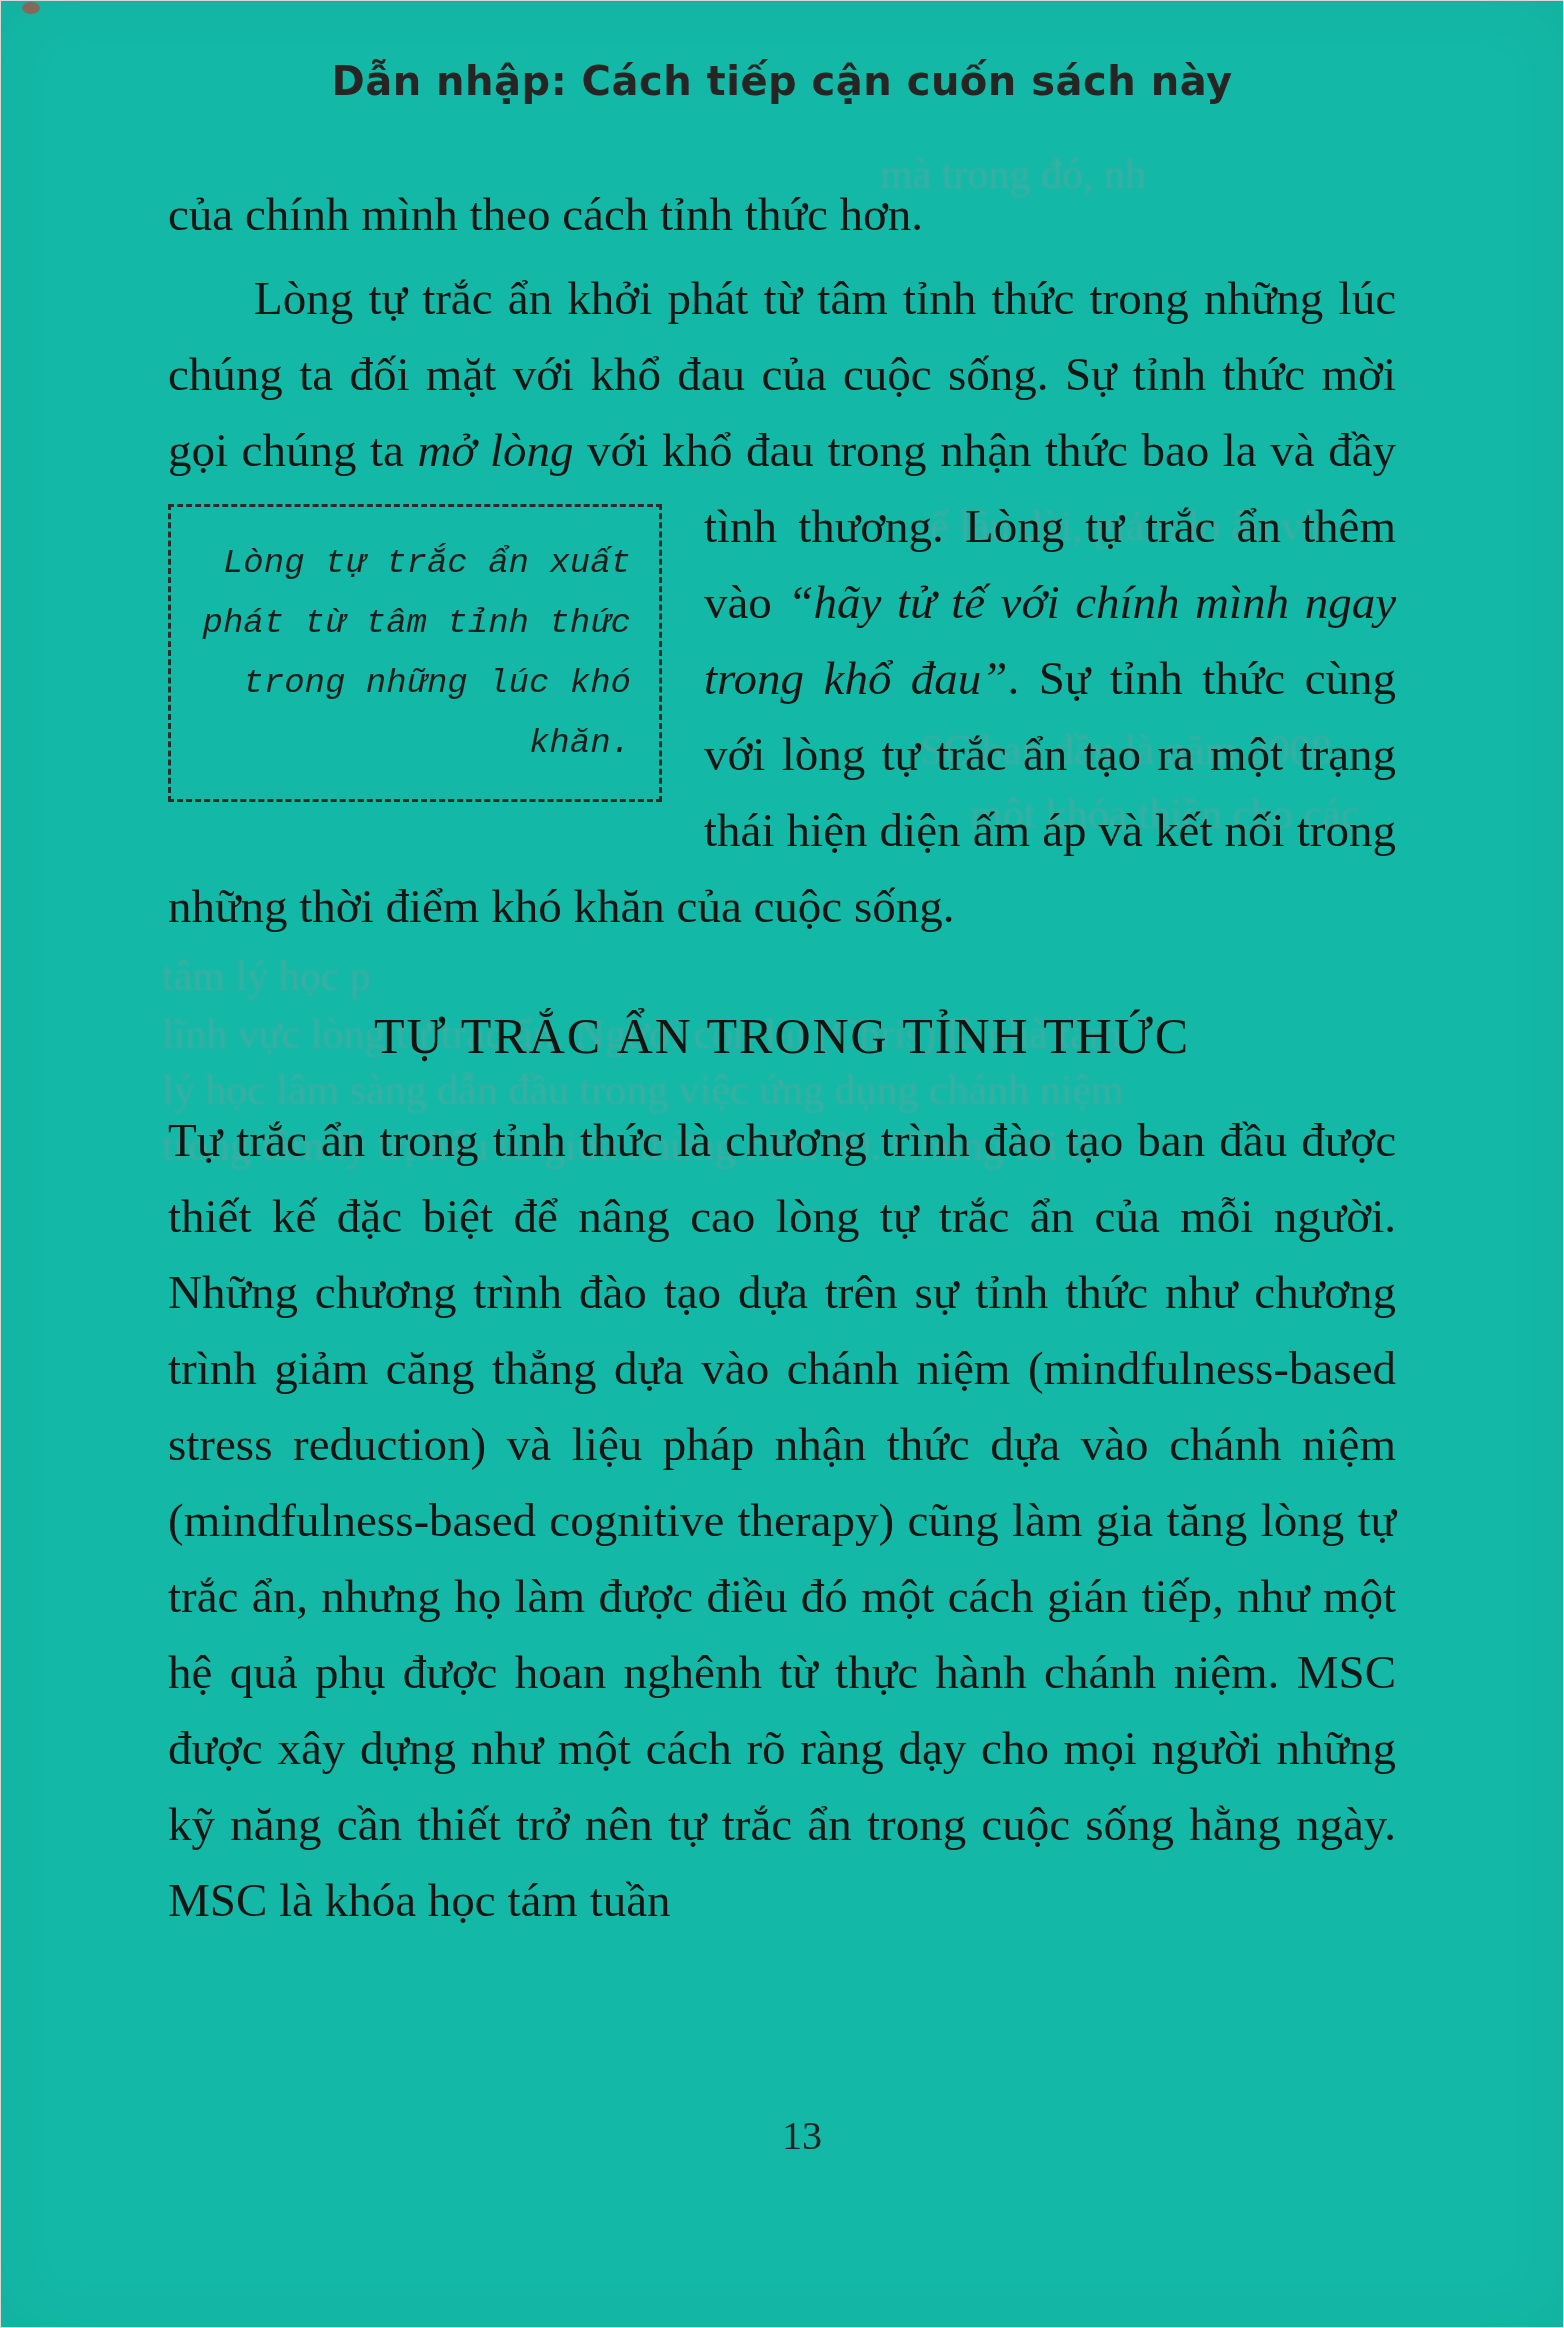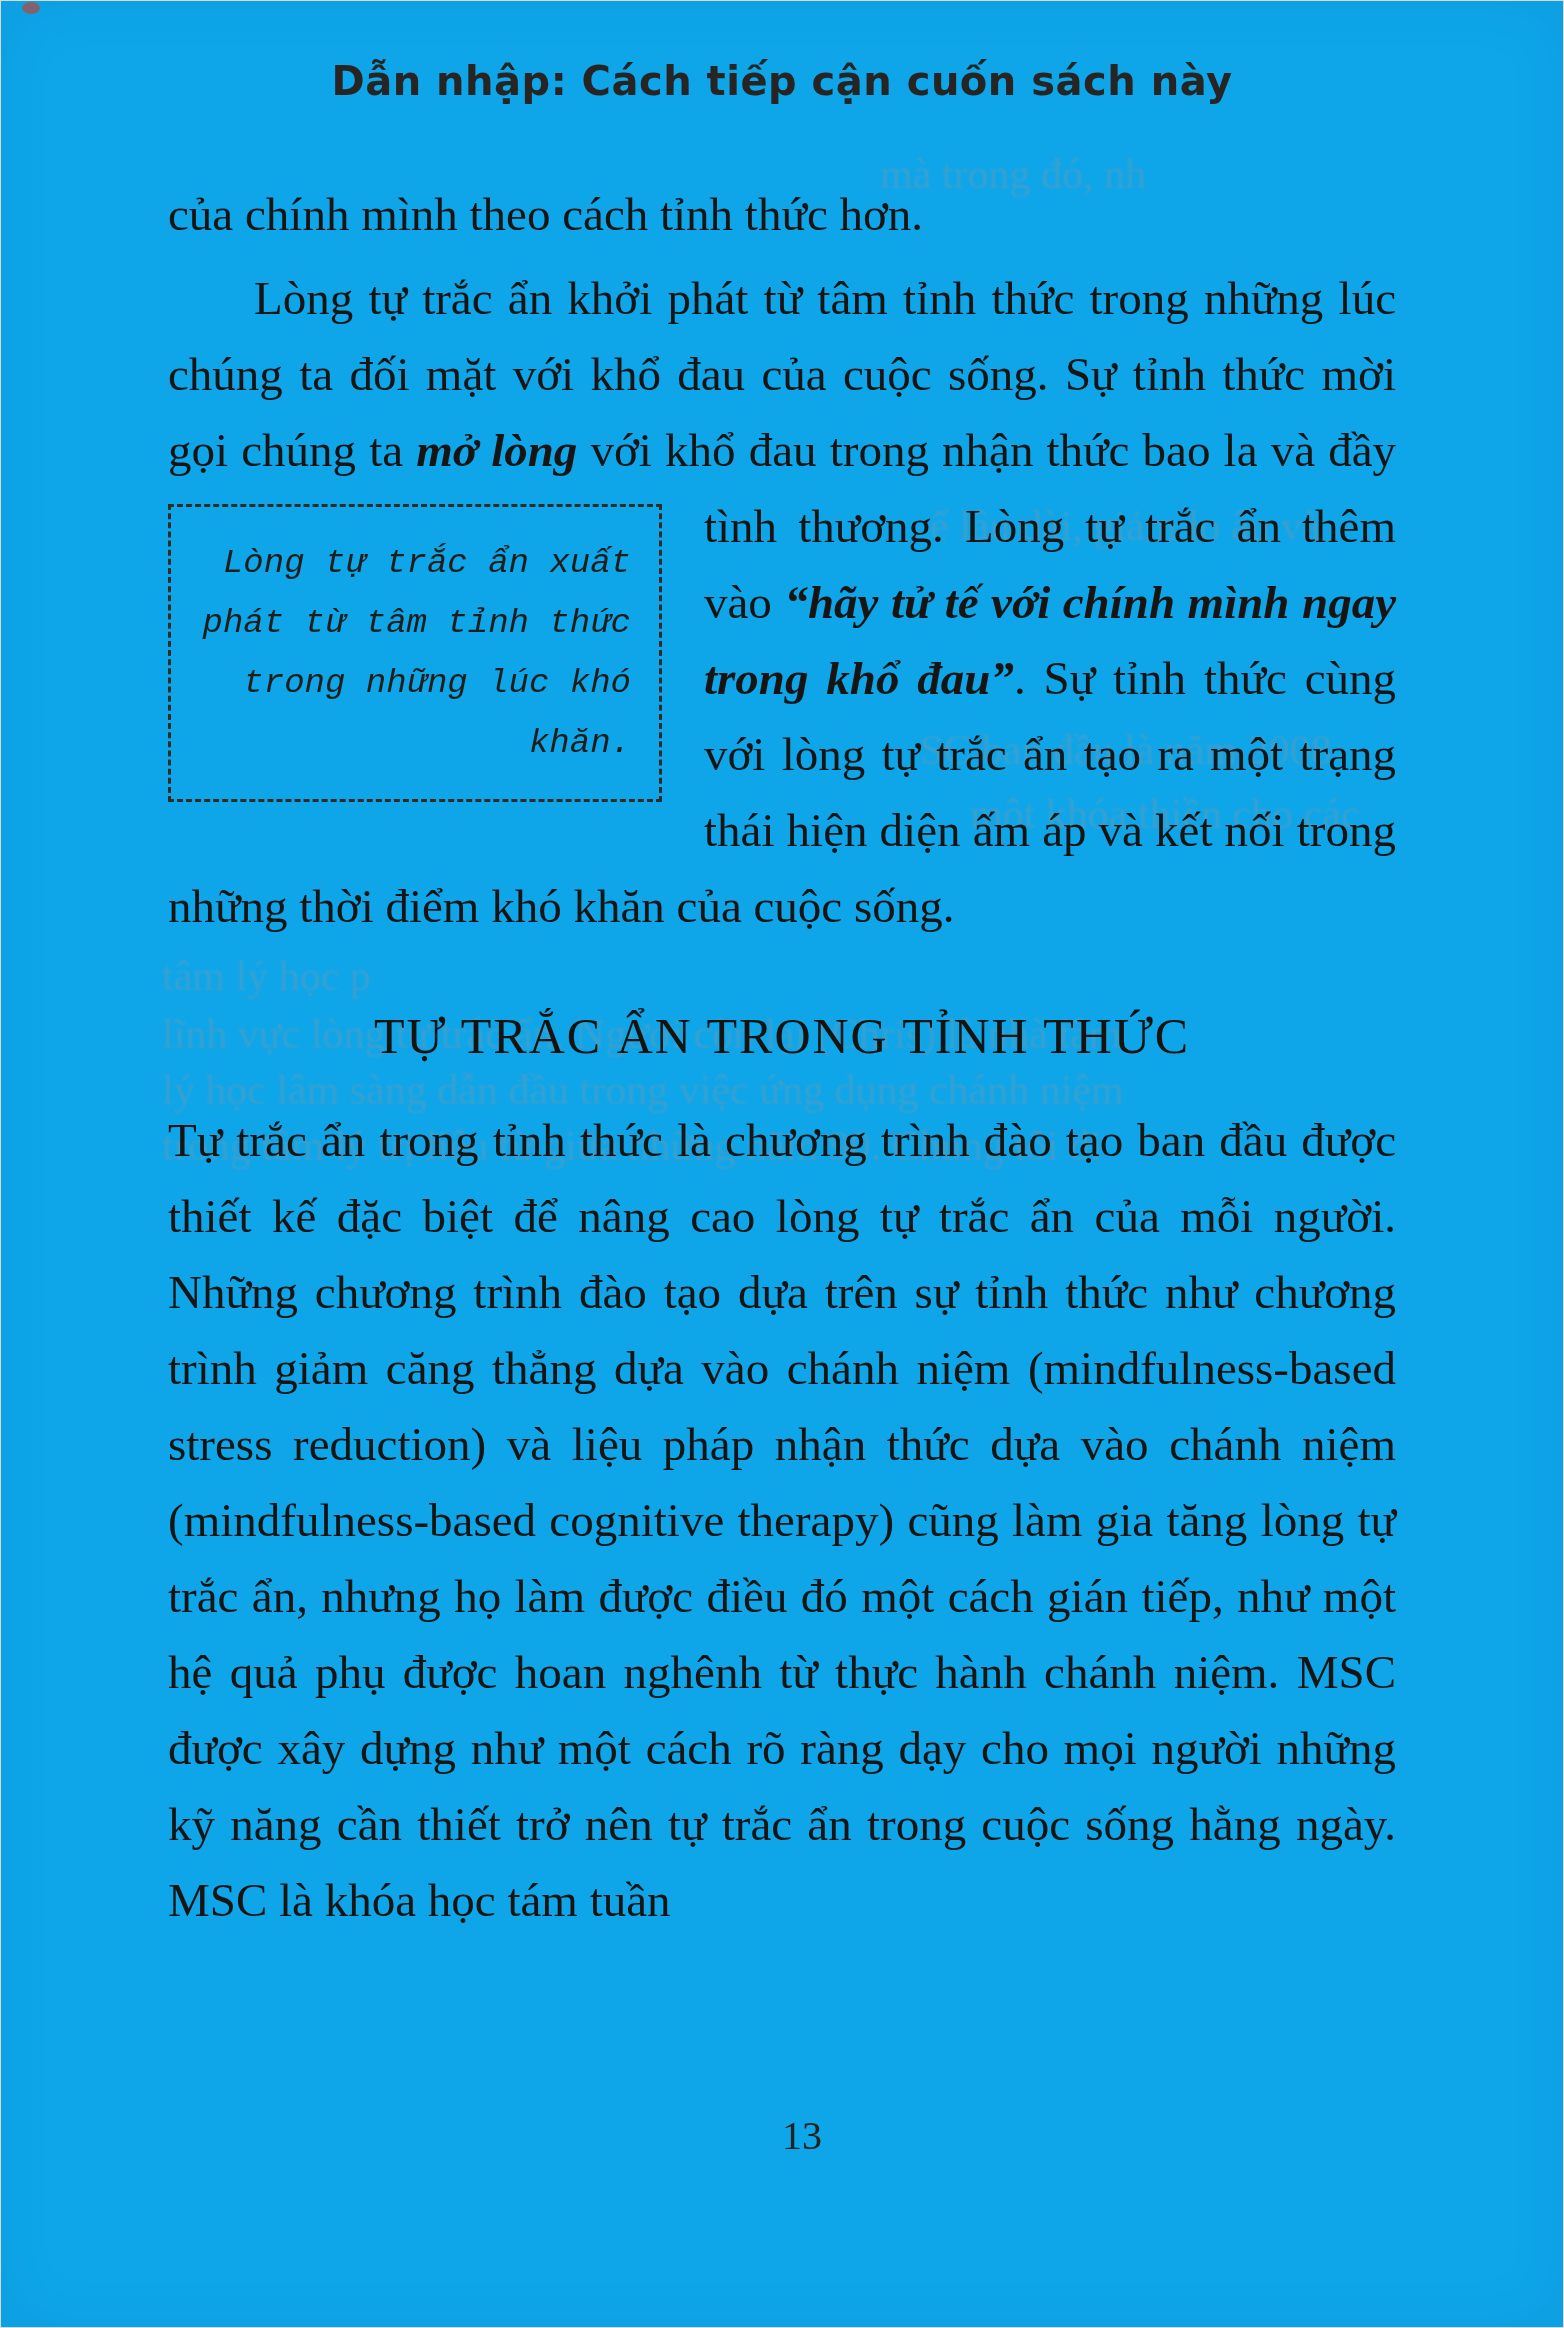--- a/index.html
+++ b/index.html
@@ -4,21 +4,21 @@
 <style>
   html, body { margin: 0; padding: 0; }
   body {
     width: 1564px; height: 2328px;
     background: #e9e9e6;
     font-family: "Liberation Serif", "DejaVu Serif", serif;
   }
   .page {
     position: relative;
     width: 1564px; height: 2328px;
-    background: #0ea5e9;
+    background: #14b8a6;
     overflow: hidden;
     color: #171513;
     outline: 1px solid #d9d9d5;
     outline-offset: -1px;
     box-shadow: inset 0 0 70px rgba(0,0,0,0.045);
   }
   .artifact-dot {
     position: absolute; left: 22px; top: 2px;
     width: 18px; height: 12px; border-radius: 50%;
     background: #b5473c; opacity: .7;
@@ -39,21 +39,21 @@
     font-weight: bold; font-size: 40px; letter-spacing: .5px;
     color: #262523;
   }
   .text-block {
     position: absolute; top: 168px; left: 160px; width: 1244px;
     text-align: justify;
     font-size: 47px; line-height: 76px;
   }
   .par { margin: 8px; }
   .par.indent { text-indent: 86px; }
-  em { font-style: italic; font-weight: bold; }
+  em { font-style: italic; }
   .pullquote {
     float: left;
     width: 432px;
     margin: 16px 42px 14px 0;
     border: 3px dashed #2e2c29;
     padding: 26px 28px;
     font-family: Liberation Mono, monospace;
     font-style: italic;
     font-size: 34px; line-height: 60px;
     color: #201e1b;

